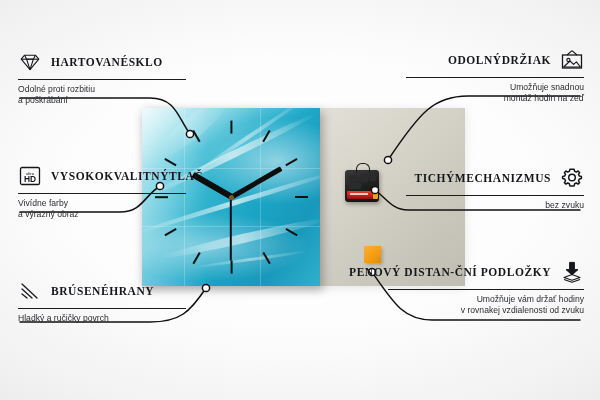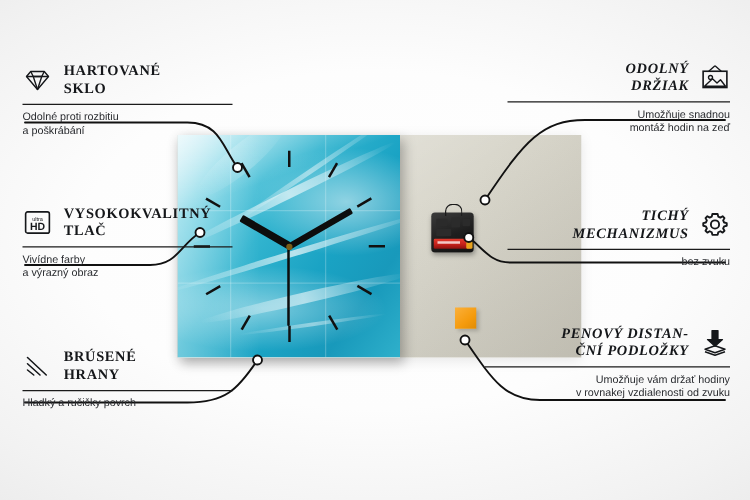--- a/index.html
+++ b/index.html
@@ -86,34 +86,34 @@
     background:linear-gradient(140deg,#fbb03b 0%,#f59b0d 60%,#e08c06 100%);
     box-shadow:2px 2px 3px rgba(0,0,0,.18);z-index:4;
   }
 
   
   #links{position:absolute;left:0;top:0;width:600px;height:400px;z-index:5;pointer-events:none;}
 
   
   .feat{position:absolute;z-index:6;}
   .feat .head{display:flex;align-items:center;gap:9px;}
-  .feat .titles{display:flex;flex-direction:column;}
+  .feat .titles{display:flex;flex-direction:row;}
   .feat .t-line{
     font-family:"Liberation Serif", serif;
     font-weight:bold;font-size:11.5px;letter-spacing:.55px;color:#15171a;
     line-height:14px;text-transform:uppercase;white-space:nowrap;
   }
   .feat .rule{height:1px;background:#1b1b1b;margin:5px 0 4px 0;}
   .feat .sub{
     font-family:Liberation Sans, sans-serif;
     font-size:8.6px;line-height:11px;color:#2a2c30;white-space:nowrap;
   }
   .left  .head{justify-content:flex-start;}
   .left  .sub{text-align:left;}
-  .right .head{justify-content:flex-end;font-style:italic;}
+  .right .head{justify-content:flex-end;}
   .right .titles{align-items:flex-end;}
   .right .sub{text-align:right;}
   .ico{width:24px;height:24px;flex:0 0 24px;display:block;}
 
   
   .f-glass  {left:18px; top:50px;  width:168px;}
   .f-print  {left:18px; top:164px; width:168px;}
   .f-edges  {left:18px; top:279px; width:168px;}
   .f-holder {right:16px;top:48px;  width:178px;}
   .f-mech   {right:16px;top:166px; width:178px;}

